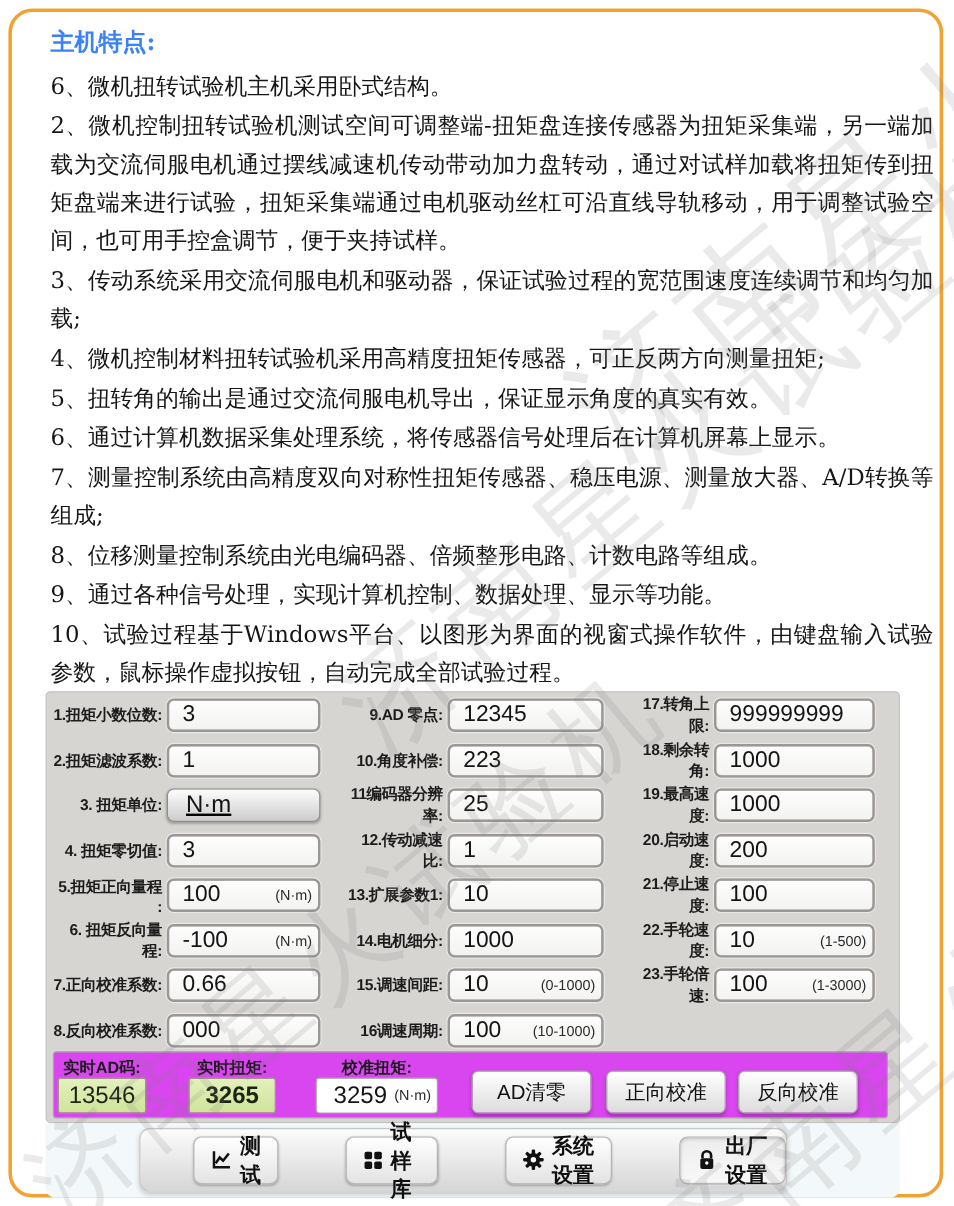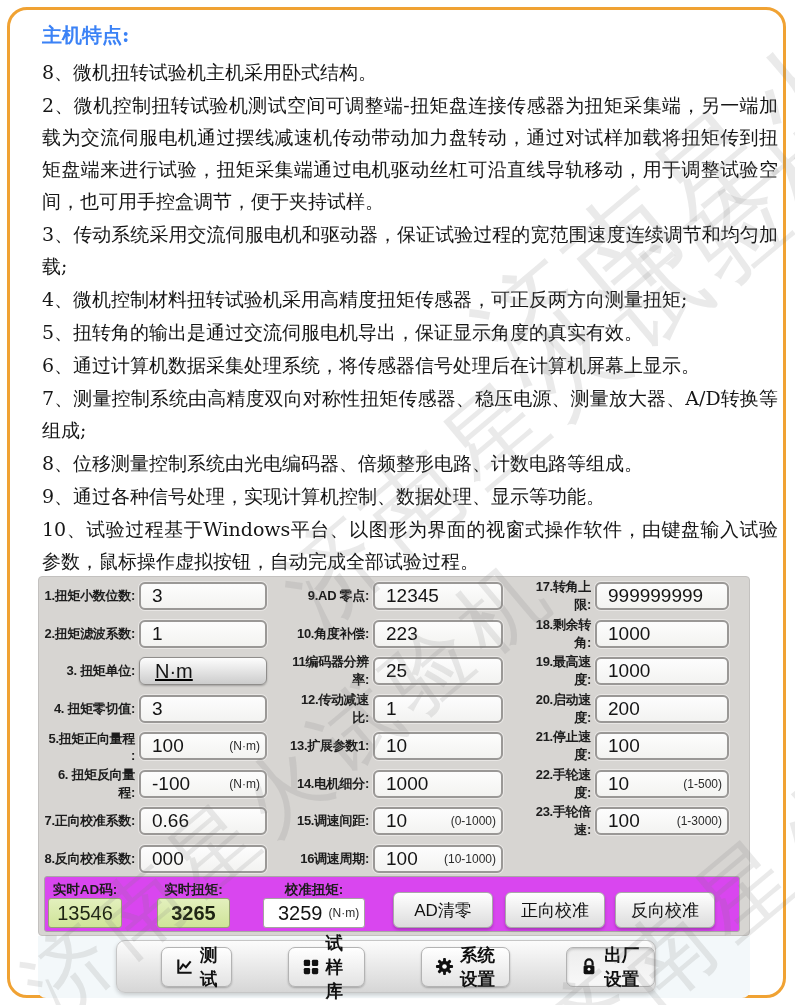--- a/index.html
+++ b/index.html
@@ -137,21 +137,21 @@
 
 <div class="frame"></div>
 
 <div class="wm wm1">济南星火试验机</div>
 <div class="wm wm2">济南星火试验机</div>
 <div class="wm wm3">济南星火试验机</div>
 <div class="wm wm4">济南星火试验机</div>
 
 <div class="features">
   <h1>主机特点:</h1>
-  <p>8、微机扭转试验机主机采用卧式结构。</p>
+  <p>6、微机扭转试验机主机采用卧式结构。</p>
   <p>2、微机控制扭转试验机测试空间可调整端-扭矩盘连接传感器为扭矩采集端，另一端加载为交流伺服电机通过摆线减速机传动带动加力盘转动，通过对试样加载将扭矩传到扭矩盘端来进行试验，扭矩采集端通过电机驱动丝杠可沿直线导轨移动，用于调整试验空间，也可用手控盒调节，便于夹持试样。</p>
   <p>3、传动系统采用交流伺服电机和驱动器，保证试验过程的宽范围速度连续调节和均匀加载;</p>
   <p>4、微机控制材料扭转试验机采用高精度扭矩传感器，可正反两方向测量扭矩;</p>
   <p>5、扭转角的输出是通过交流伺服电机导出，保证显示角度的真实有效。</p>
   <p>6、通过计算机数据采集处理系统，将传感器信号处理后在计算机屏幕上显示。</p>
   <p>7、测量控制系统由高精度双向对称性扭矩传感器、稳压电源、测量放大器、A/D转换等组成;</p>
   <p>8、位移测量控制系统由光电编码器、倍频整形电路、计数电路等组成。</p>
   <p>9、通过各种信号处理，实现计算机控制、数据处理、显示等功能。</p>
   <p>10、试验过程基于Windows平台、以图形为界面的视窗式操作软件，由键盘输入试验参数，鼠标操作虚拟按钮，自动完成全部试验过程。</p>
   <p>11、屏幕显示扭矩、角位移、扭矩—角位移曲线、试验机工作状态等。</p>

